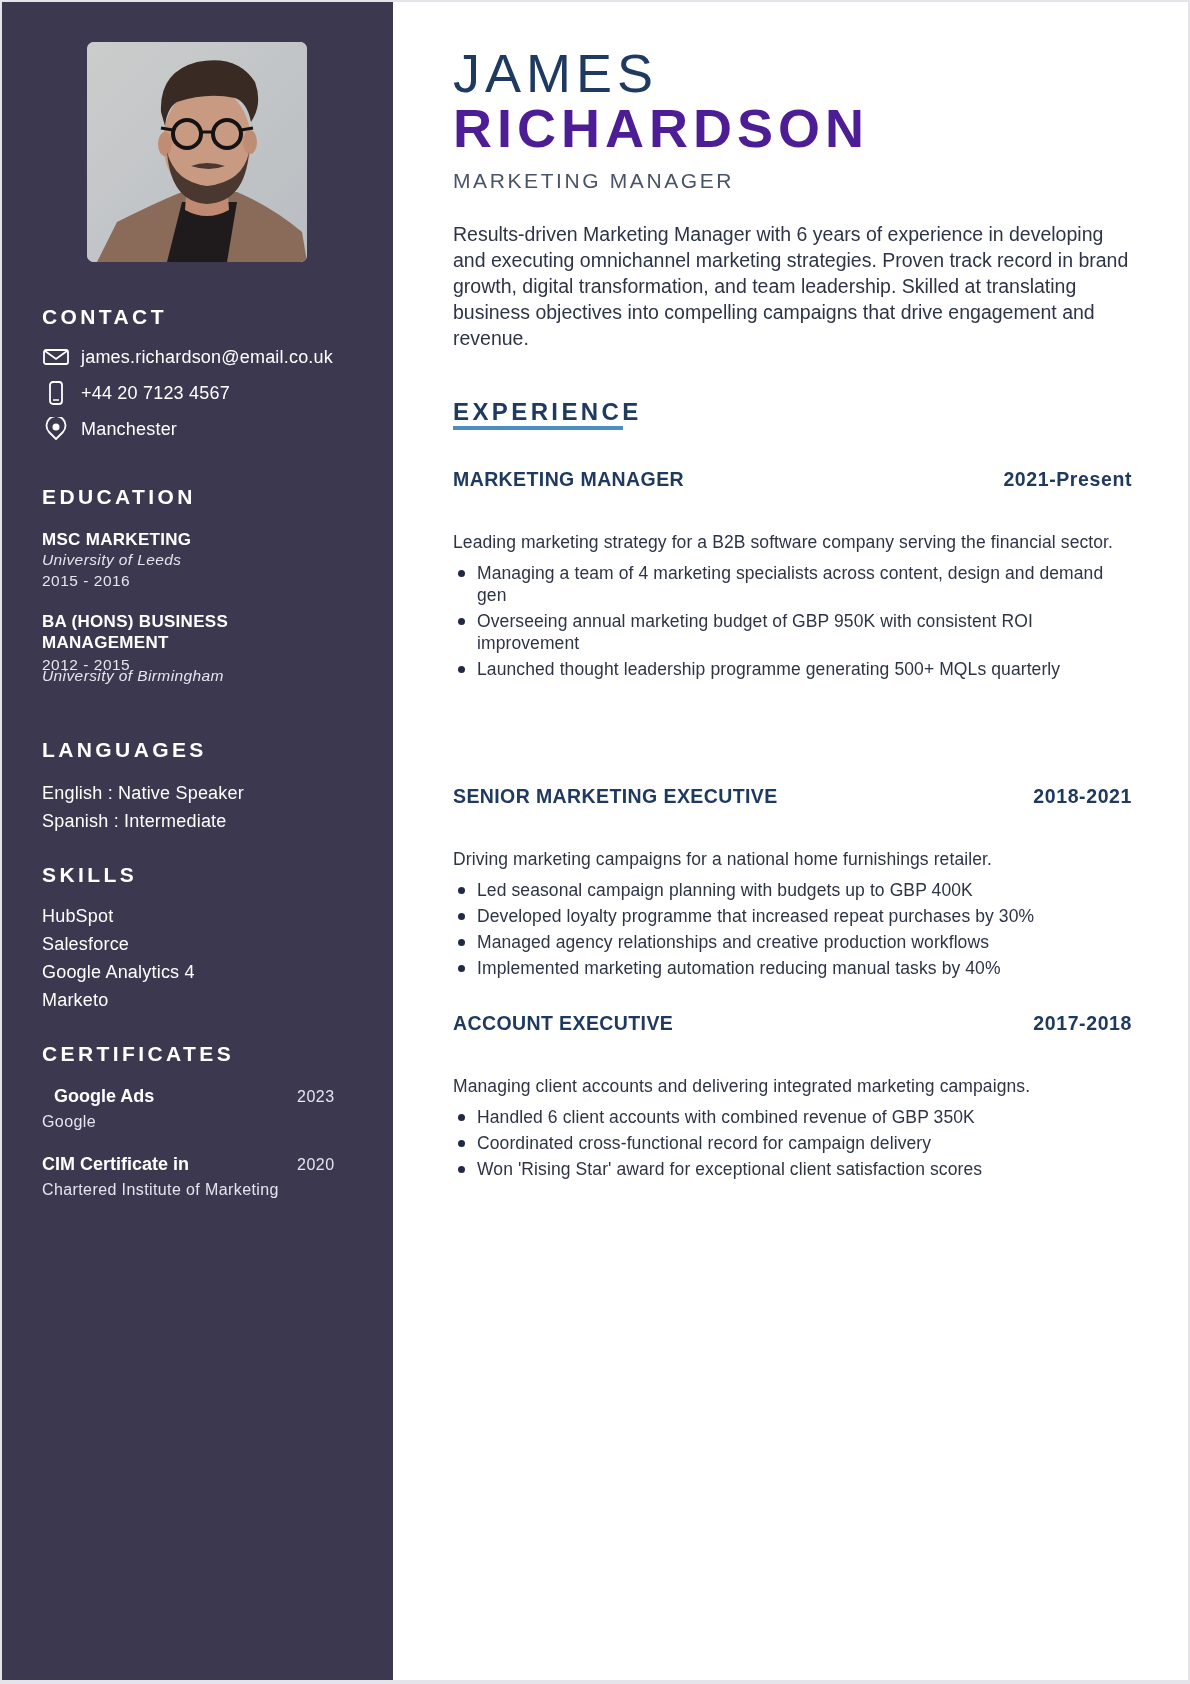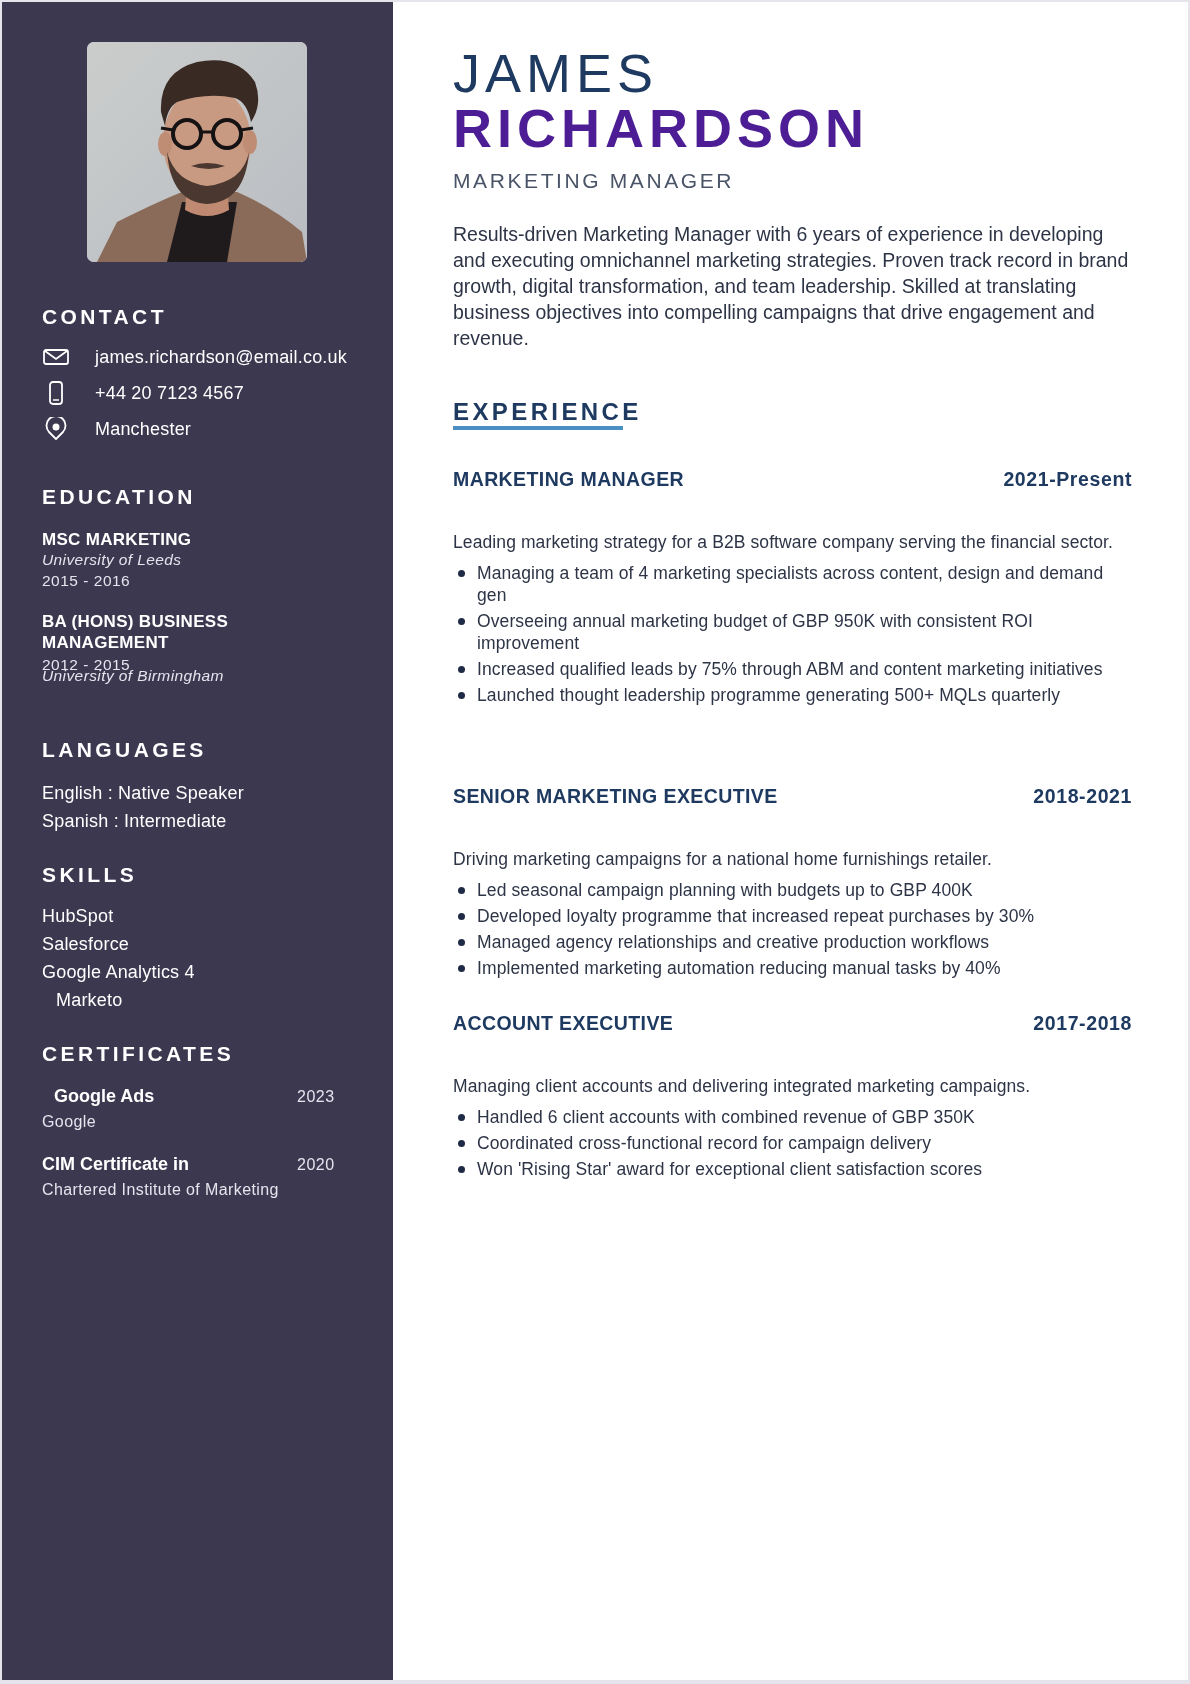--- a/index.html
+++ b/index.html
@@ -18,21 +18,21 @@
     border-radius: 7px; overflow: hidden;
     background: linear-gradient(135deg, #c8cacb 0%, #bfc2c4 55%, #c6c9cc 100%);
   }
   .photo svg { display: block; }
   .s-heading {
     position: absolute; left: 40px; font-weight: 700; font-size: 21px;
     letter-spacing: 3.4px; color: #ffffff; line-height: 1;
   }
   .contact-row { position: absolute; left: 40px; height: 26px; display: flex; align-items: center; }
   .contact-row .ico { width: 28px; height: 26px; display: flex; align-items: center; justify-content: center; }
-  .contact-row .txt { margin-left: 25px; font-size: 18px; color: #ffffff; letter-spacing: 0.2px; }
+  .contact-row .txt { margin-left: 11px; font-size: 18px; color: #ffffff; letter-spacing: 0.2px; }
   .s-line { position: absolute; left: 40px; line-height: 1; white-space: nowrap; }
   .deg { font-size: 17px; font-weight: 700; letter-spacing: 0.3px; color: #ffffff; }
   .uni { font-size: 15.5px; font-style: italic; color: #e6e4ee; letter-spacing: 0.4px; }
   .yrs { font-size: 15.5px; color: #e6e4ee; letter-spacing: 0.5px; }
   .plain { font-size: 18px; color: #ffffff; letter-spacing: 0.2px; }
   .cert-name { font-size: 18px; font-weight: 700; color: #ffffff; }
   .cert-year { position: absolute; left: 295px; font-size: 16px; color: #e6e4ee; letter-spacing: 0.5px; line-height: 1; }
   .cert-org { font-size: 16px; color: #e6e4ee; letter-spacing: 0.4px; }
 
   .main { position: absolute; left: 451px; top: 0; width: 680px; }
@@ -159,21 +159,21 @@
     <div class="s-line yrs" style="top:655px;">2012 - 2015</div>
 
     <div class="s-heading" style="top:737px;">LANGUAGES</div>
     <div class="s-line plain" style="top:782px;">English : Native Speaker</div>
     <div class="s-line plain" style="top:810px;">Spanish : Intermediate</div>
 
     <div class="s-heading" style="top:862px;">SKILLS</div>
     <div class="s-line plain" style="top:905px;">HubSpot</div>
     <div class="s-line plain" style="top:933px;">Salesforce</div>
     <div class="s-line plain" style="top:961px;">Google Analytics 4</div>
-    <div class="s-line plain" style="top:989px;margin-left:14px;">Marketo</div>
+    <div class="s-line plain" style="top:989px;">Marketo</div>
 
     <div class="s-heading" style="top:1041px;">CERTIFICATES</div>
 
     <div class="s-line cert-name" style="top:1085px;margin-left:12px;">Google Ads</div>
     <div class="cert-year" style="top:1087px;text-align:center;">2023</div>
     <div class="s-line cert-org" style="top:1112px;">Google</div>
 
     <div class="s-line cert-name" style="top:1153px;">CIM Certificate in</div>
     <div class="cert-year" style="top:1155px;">2020</div>
     <div class="s-line cert-org" style="top:1180px;">Chartered Institute of Marketing</div>
@@ -190,21 +190,20 @@
 
     <section class="job" style="top:466px;">
       <div class="job-head">
         <span class="job-role">MARKETING MANAGER</span>
         <span class="job-dates">2021-Present</span>
       </div>
       <p class="job-desc">Leading marketing strategy for a B2B software company serving the financial sector.</p>
       <ul class="bullets">
         <li>Managing a team of 4 marketing specialists across content, design and demand gen</li>
         <li>Overseeing annual marketing budget of GBP 950K with consistent ROI improvement</li>
-        <li>Increased qualified leads by 75% through ABM and content marketing initiatives</li>
         <li>Launched thought leadership programme generating 500+ MQLs quarterly</li>
       </ul>
     </section>
 
     <section class="job" style="top:783px;">
       <div class="job-head">
         <span class="job-role">SENIOR MARKETING EXECUTIVE</span>
         <span class="job-dates">2018-2021</span>
       </div>
       <p class="job-desc">Driving marketing campaigns for a national home furnishings retailer.</p>

